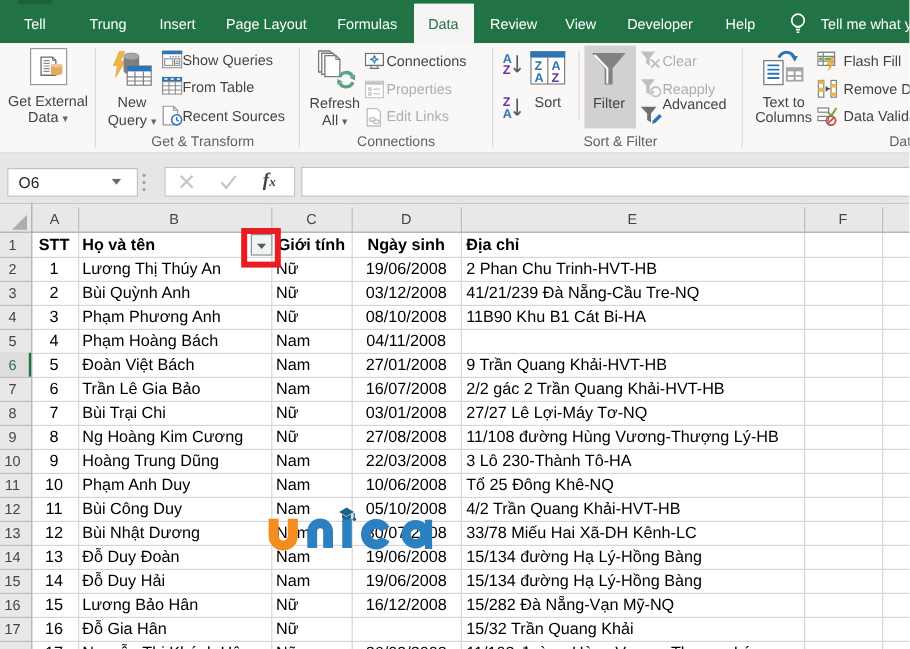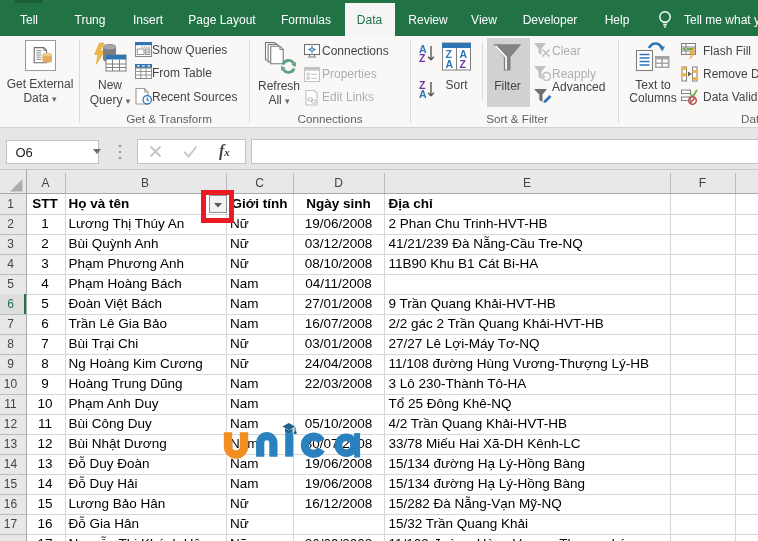--- a/index.html
+++ b/index.html
@@ -252,21 +252,21 @@
  <path d="M8.9 14.1 L14.1 8.9" stroke="#c0504d" stroke-width="1.5"></path>
 </svg>
 <div class="ab rl" style="left:703px;top:89.5px">Data Validati</div>
 
 <div class="ab glabel cx" style="left:169px;top:112px">Get &amp; Transform</div>
 <div class="ab glabel cx" style="left:330px;top:112px">Connections</div>
 <div class="ab glabel cx" style="left:517px;top:112px">Sort &amp; Filter</div>
 <div class="ab glabel" style="left:741px;top:112px">Data Tools</div>
 
 <div class="ab" id="fbar"></div>
-<div class="ab wbox" style="left:5.5px;top:139.5px;width:93px;height:24px;font-size:13px;color:#222;line-height:23px;padding-left:9px">O6</div>
+<div class="ab wbox" style="left:5.5px;top:139.5px;width:109px;height:24px;font-size:13px;color:#222;line-height:23px;padding-left:9px">O6</div>
 <svg class="ab" style="left:93px;top:149px" width="8" height="6" viewBox="0 0 8 6">
       <path d="M0 0h8L4 5z" fill="#6a6a6a"></path>
     </svg>
 <svg class="ab" style="left:118px;top:144px" width="4" height="16" viewBox="0 0 4 16">
       <g fill="#9e9e9e">
         <circle cx="2" cy="2" r="1.3"></circle>
         <circle cx="2" cy="8" r="1.3"></circle>
         <circle cx="2" cy="14" r="1.3"></circle>
       </g>
     </svg>
@@ -422,34 +422,35 @@
         <span class="ca">7</span>
         <span class="cb">Bùi Trại Chi</span>
         <span class="cc">Nữ</span>
         <span class="cd">03/01/2008</span>
         <span class="ce">27/27 Lê Lợi-Máy Tơ-NQ</span>
       </div>
       <div class="ab row" style="top:354px">
         <span class="ca">8</span>
         <span class="cb">Ng Hoàng Kim Cương</span>
         <span class="cc">Nữ</span>
-        <span class="cd">24/04/2008</span>
+        <span class="cd">27/08/2008</span>
         <span class="ce">11/108 đường Hùng Vương-Thượng Lý-HB</span>
       </div>
       <div class="ab row" style="top:374px">
         <span class="ca">9</span>
         <span class="cb">Hoàng Trung Dũng</span>
         <span class="cc">Nam</span>
         <span class="cd">22/03/2008</span>
         <span class="ce">3 Lô 230-Thành Tô-HA</span>
       </div>
       <div class="ab row" style="top:394px">
         <span class="ca">10</span>
         <span class="cb">Phạm Anh Duy</span>
         <span class="cc">Nam</span>
+        <span class="cd">10/06/2008</span>
         <span class="ce">Tổ 25 Đông Khê-NQ</span>
       </div>
       <div class="ab row" style="top:414px">
         <span class="ca">11</span>
         <span class="cb">Bùi Công Duy</span>
         <span class="cc">Nam</span>
         <span class="cd">05/10/2008</span>
         <span class="ce">4/2 Trần Quang Khải-HVT-HB</span>
       </div>
       <div class="ab row" style="top:434px">

